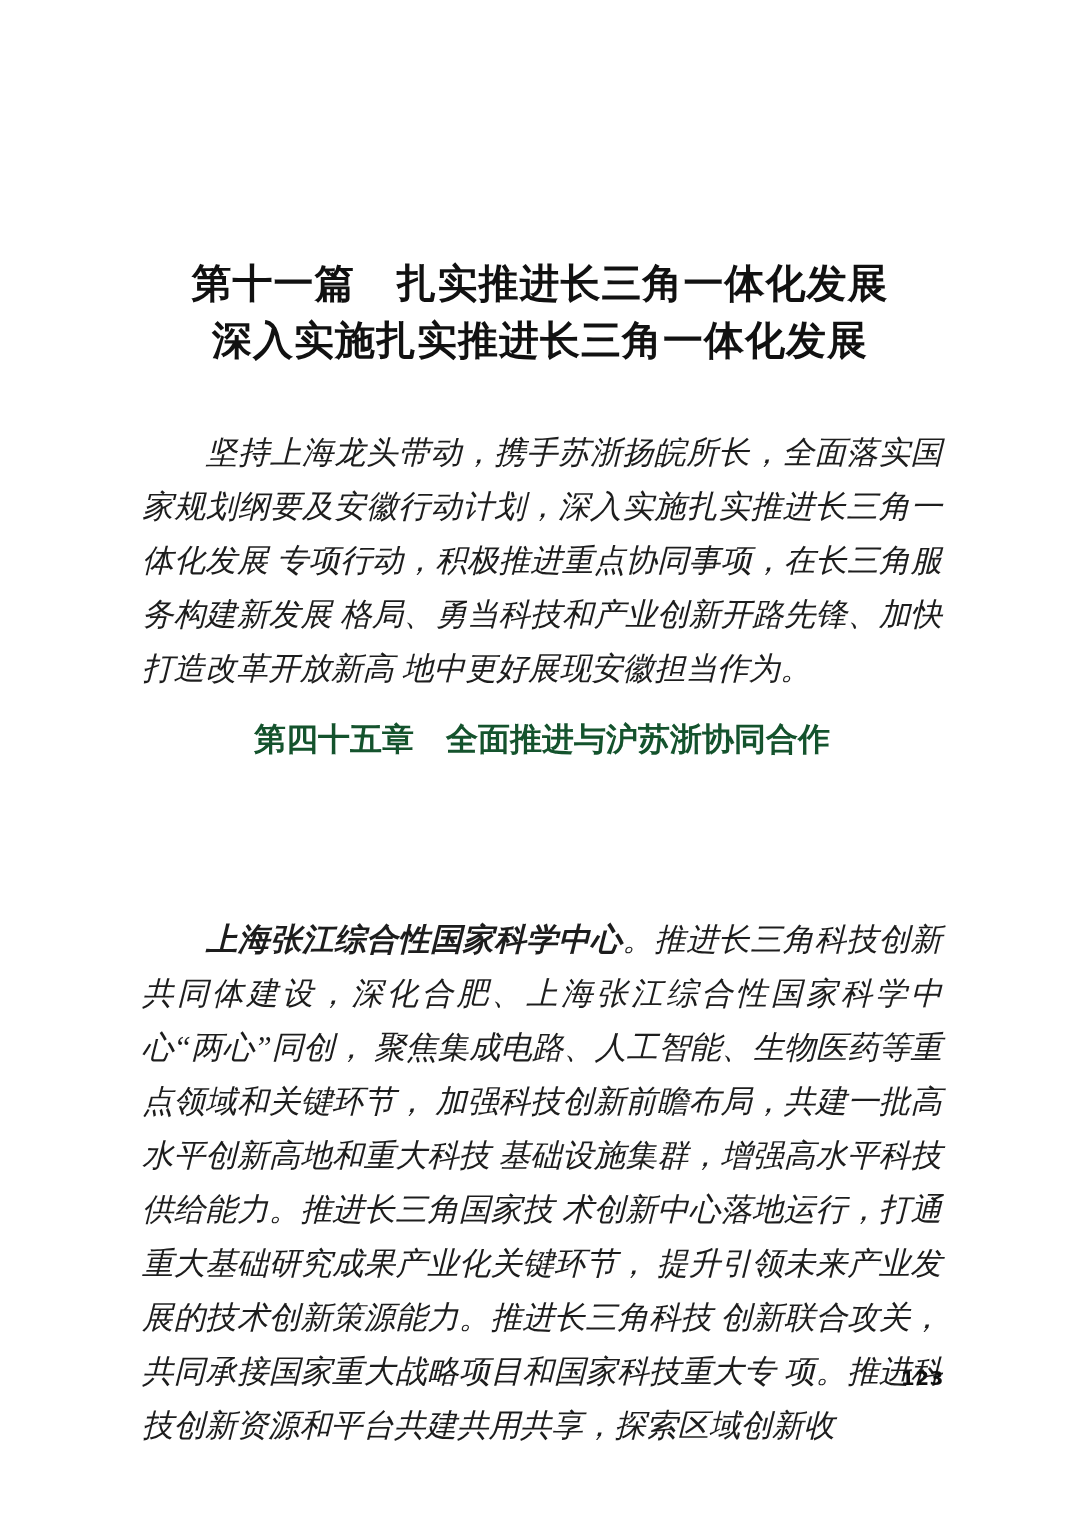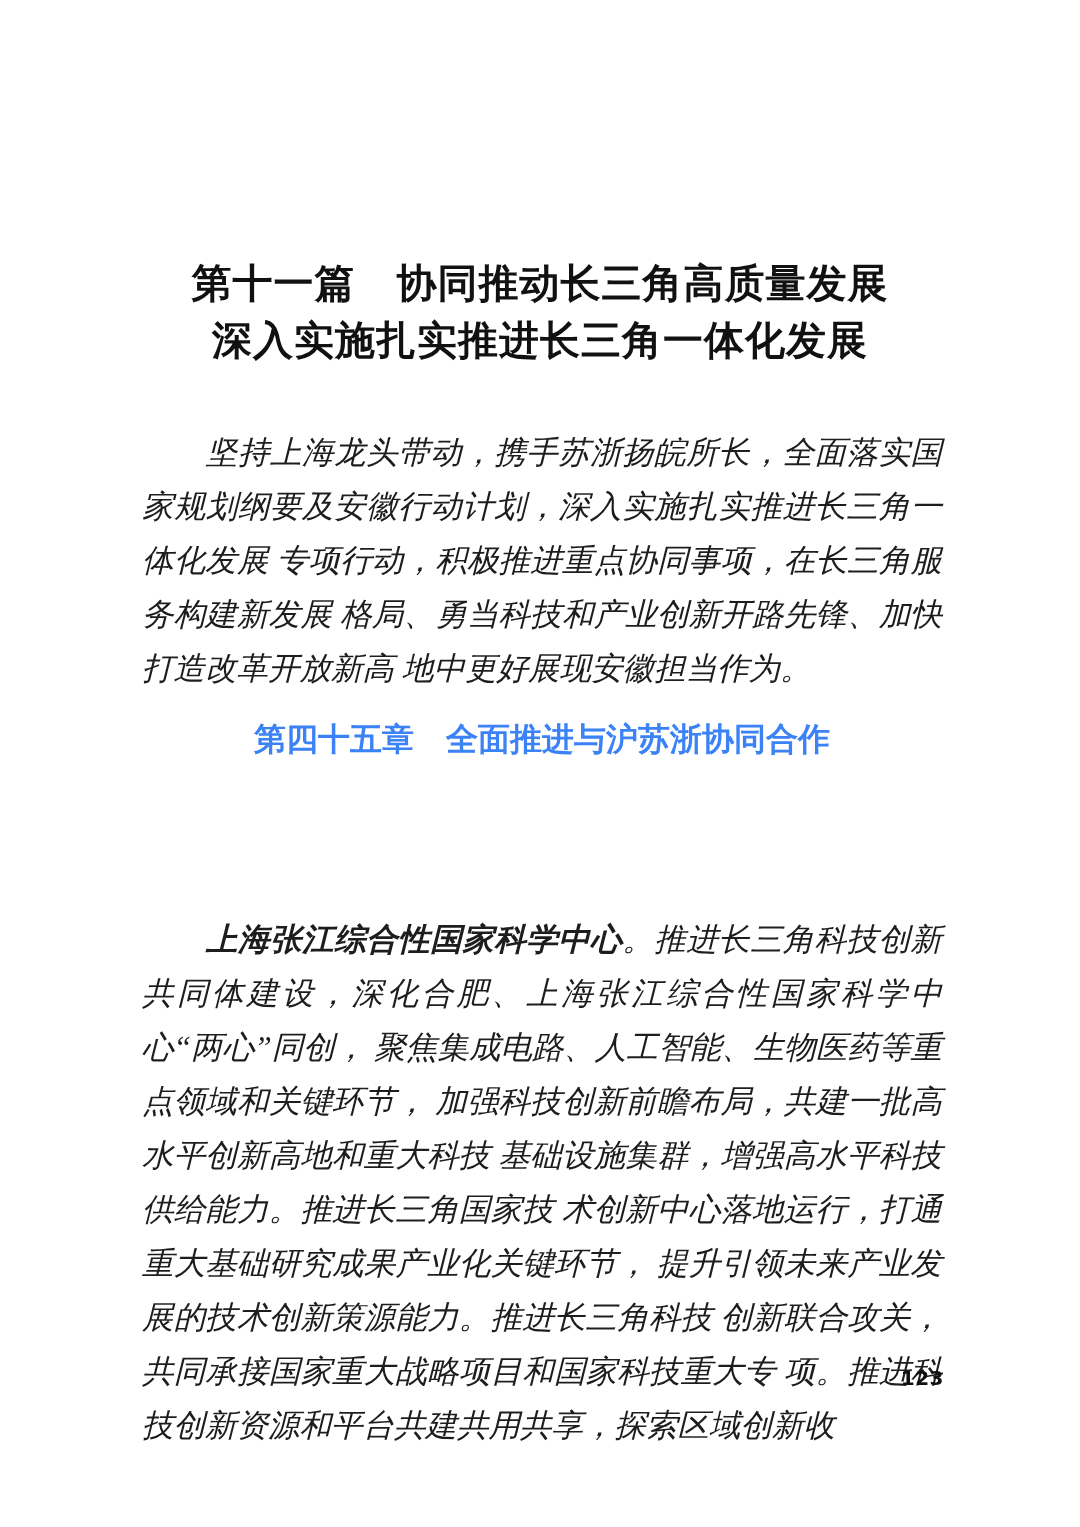--- a/index.html
+++ b/index.html
@@ -67,21 +67,21 @@
   .chapter-title {
     position: absolute;
     left: 142px;
     top: 682px;
     width: 800px;
     text-align: center;
     font-family: "DejaVu Sans", "Liberation Sans", sans-serif;
     font-size: 32px;
     font-weight: 700;
     line-height: 48px;
-    color: #3b82f6;
+    color: #14532d;
     margin-top: 33px;
   }
 
   
   .page-number {
     position: absolute;
     right: 136px;
     top: 1366px;
     font-family: "DejaVu Sans", "Liberation Sans", sans-serif;
     font-size: 20px;
@@ -89,21 +89,21 @@
     color: #101010;
     letter-spacing: 0.5px;
   }
 </style>
 </head>
 <body>
 
 <div class="page">
 
   <h1 class="part-title">
-    <span>第十一篇　协同推动长三角高质量发展</span>
+    <span>第十一篇　扎实推进长三角一体化发展</span>
     <span class="line2">深入实施扎实推进长三角一体化发展</span>
   </h1>
 
   <p class="para indent" id="para-intro">坚持上海龙头带动，携手苏浙扬皖所长，全面落实国家规划纲要及安徽行动计划，深入实施扎实推进长三角一体化发展 专项行动，积极推进重点协同事项，在长三角服务构建新发展 格局、勇当科技和产业创新开路先锋、加快打造改革开放新高 地中更好展现安徽担当作为。</p>
 
   <h2 class="chapter-title">第四十五章　全面推进与沪苏浙协同合作</h2>
 
 
   <p class="para indent" id="para-innov"><span class="lead-bold">上海张江综合性国家科学中心</span><span>。推进长三角科技创新共同体建设，深化合肥、上海张江综合性国家科学中心“两心”同创， 聚焦集成电路、人工智能、生物医药等重点领域和关键环节， 加强科技创新前瞻布局，共建一批高水平创新高地和重大科技 基础设施集群，增强高水平科技供给能力。推进长三角国家技 术创新中心落地运行，打通重大基础研究成果产业化关键环节， 提升引领未来产业发展的技术创新策源能力。推进长三角科技 创新联合攻关，共同承接国家重大战略项目和国家科技重大专 项。推进科技创新资源和平台共建共用共享，探索区域创新收</span></p>
 

